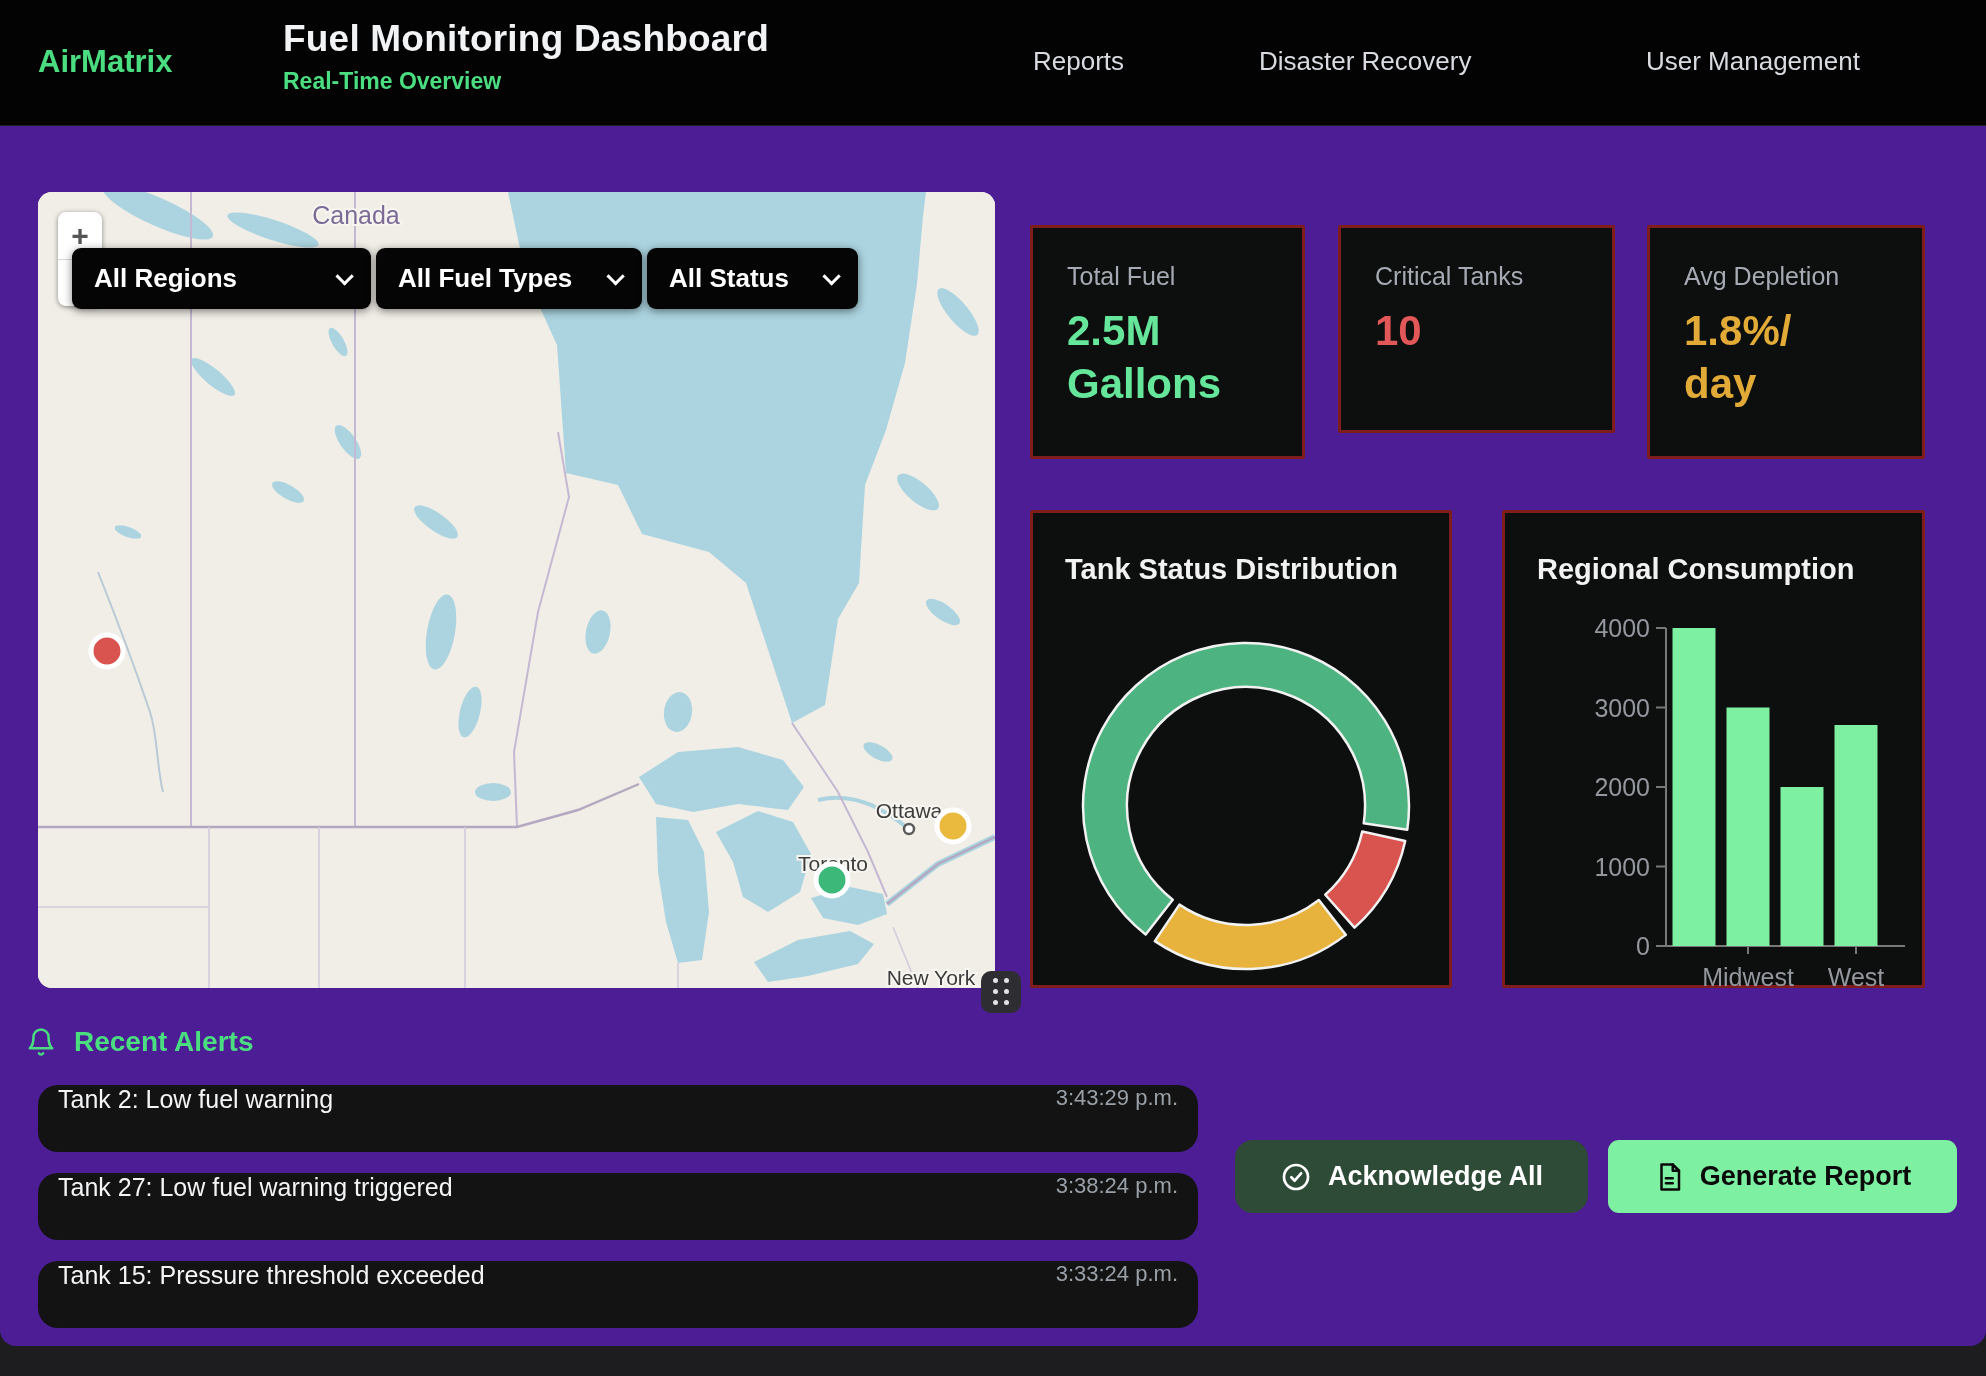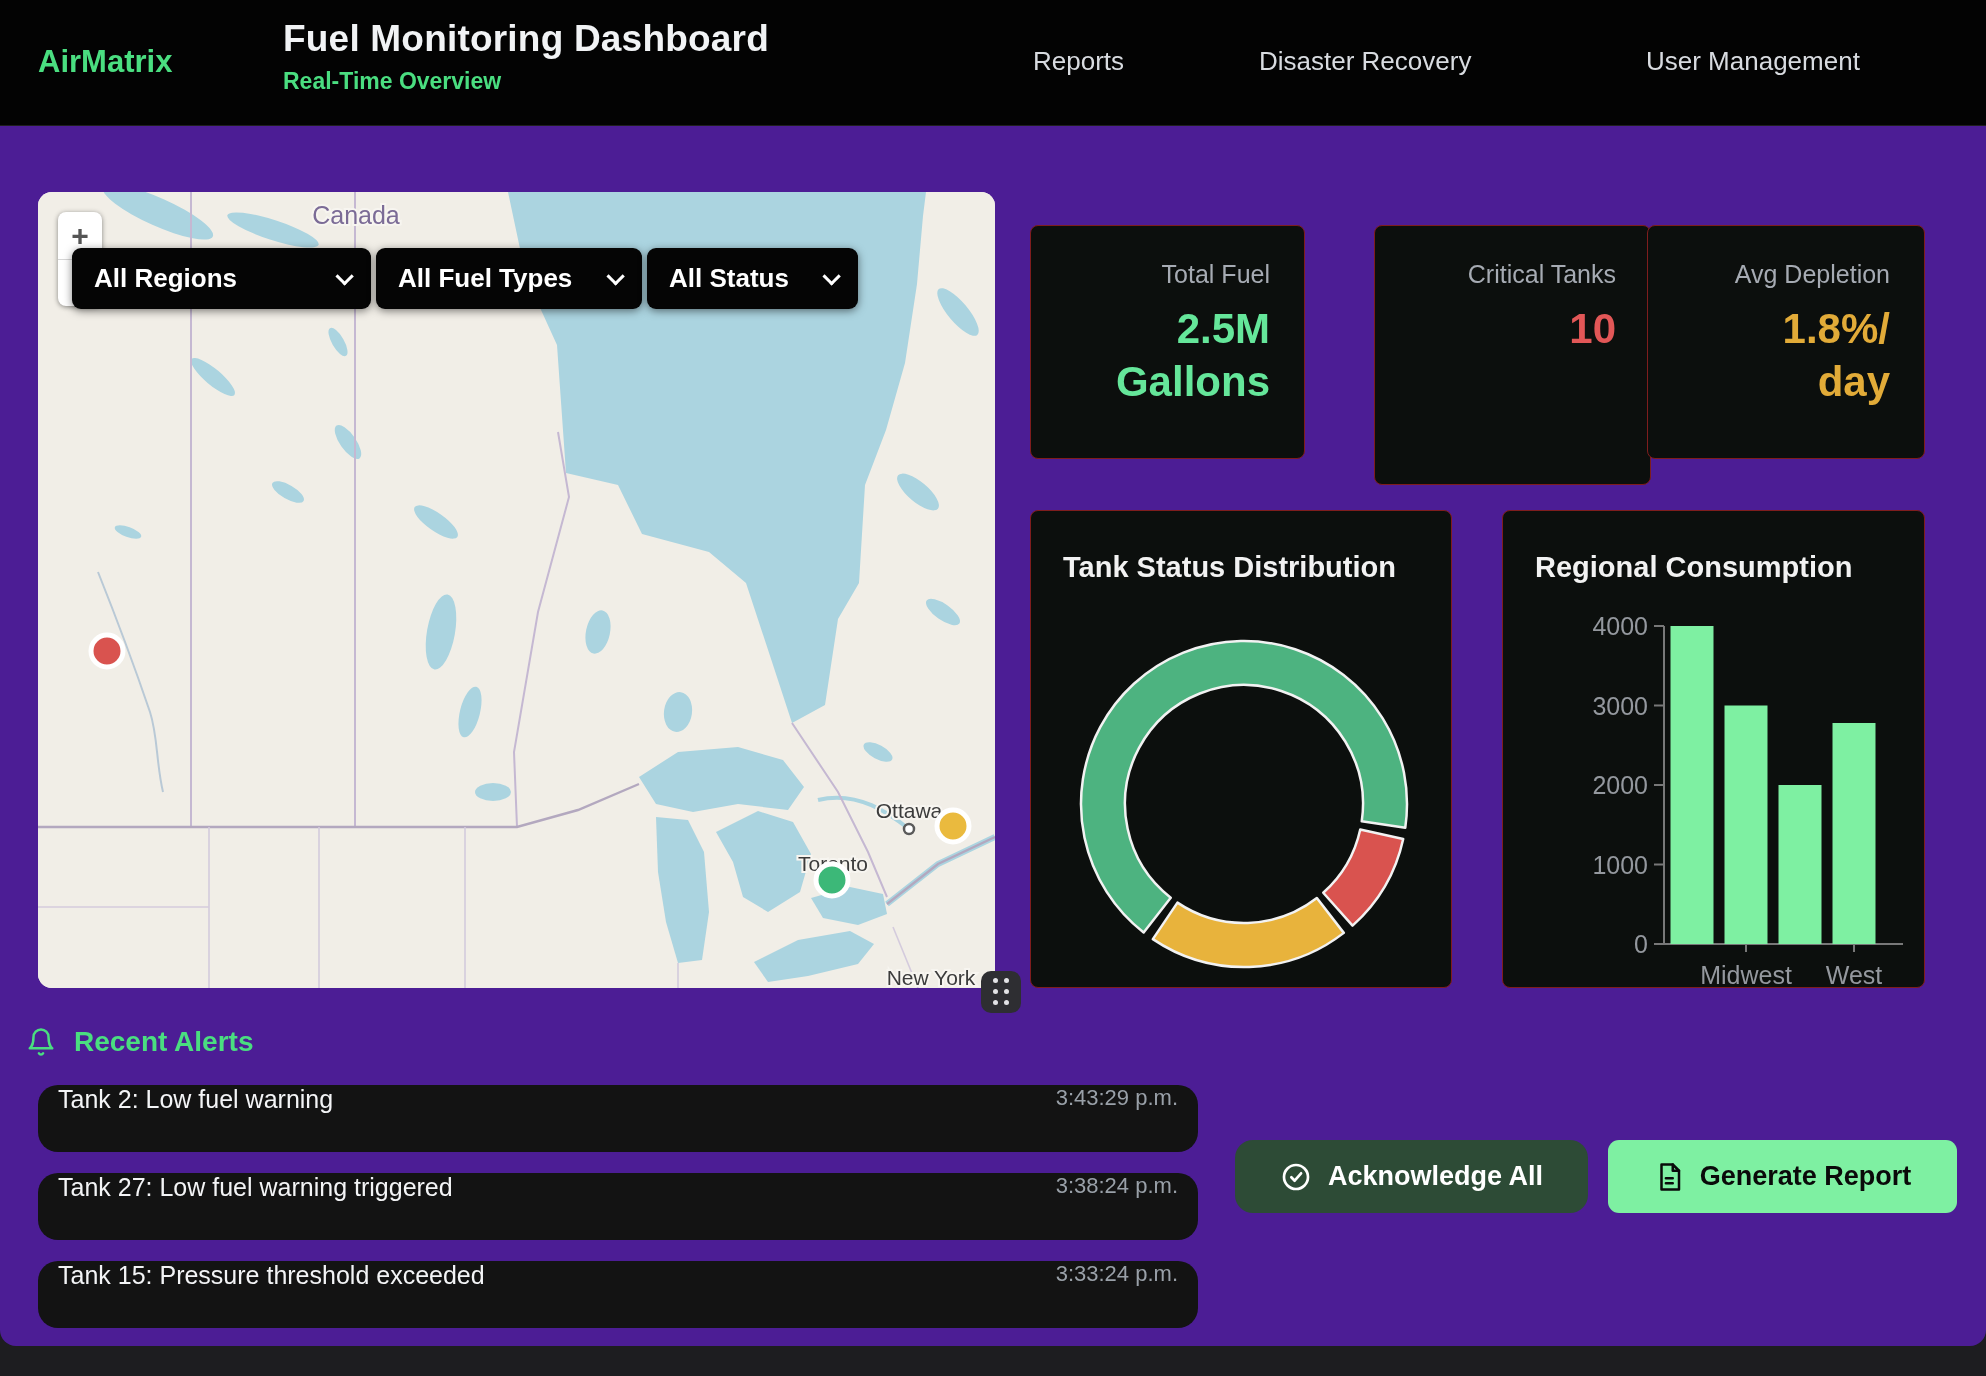--- a/index.html
+++ b/index.html
@@ -28,21 +28,21 @@
   .map-filter { position:absolute; top:56px; height:61px; background:#050505; border-radius:9px;
                 display:flex; align-items:center; padding:0 22px; color:#fff; font-size:26px;
                 font-weight:600; cursor:pointer; box-shadow:0 2px 8px rgba(0,0,0,.5); }
   .chev { width:13px; height:13px; border-right:3px solid #fff; border-bottom:3px solid #fff;
           transform:rotate(45deg) translateY(-3px); margin-left:auto; }
   #filter-regions { left:34px; width:299px; }
   #filter-fuel    { left:338px; width:266px; }
   #filter-status  { left:609px; width:211px; }
 
   
-  .card { position:absolute; background:#0c0f0d; border:1px solid #7f1d1d; border-radius:8px;text-align:right; }
+  .card { position:absolute; background:#0c0f0d; border:3px solid #7f1d1d; border-radius:2px; }
   .stat-label { font-size:25px; color:#a6abb3; }
   .stat-value { margin-top:14px; font-size:42px; font-weight:700; line-height:1.25; }
   .green { color:#65e69a; } .red { color:#e25757; } .amber { color:#e2ab38; }
   .chart-title { position:absolute; left:32px; top:40px; font-size:29px; font-weight:700; color:#f2f2f2; }
 
   
   #alerts-title-row { position:absolute; left:26px; top:1026px; display:flex; align-items:center; gap:18px; }
   #alerts-title { font-size:28px; font-weight:700; color:#4ade80; }
   .alert-row { position:absolute; left:38px; width:1160px; height:67px; background:#131313;
                border-radius:20px; display:flex; align-items:flex-start; padding:0 20px; }
@@ -174,21 +174,21 @@
     </div>
   </div>
 
   <div class="card" style="left:1030px; top:225px; width:275px; height:234px; padding:34px;">
     <div class="stat-label">Total Fuel</div>
     <div class="stat-value green">
       <div>2.5M</div>
         <div>Gallons</div>
     </div>
   </div>
-  <div class="card" style="left:1338px; top:225px; width:277px; height:260px; padding:34px;margin-left:36px;">
+  <div class="card" style="left:1338px; top:225px; width:277px; height:208px; padding:34px;">
     <div class="stat-label">Critical Tanks</div>
     <div class="stat-value red">
       <div>10</div>
         <div></div>
     </div>
   </div>
   <div class="card" style="left:1647px; top:225px; width:278px; height:234px; padding:34px;">
     <div class="stat-label">Avg Depletion</div>
     <div class="stat-value amber">
       <div>1.8%/</div>

